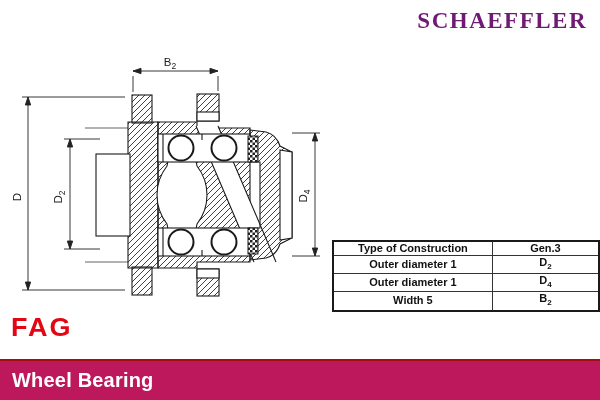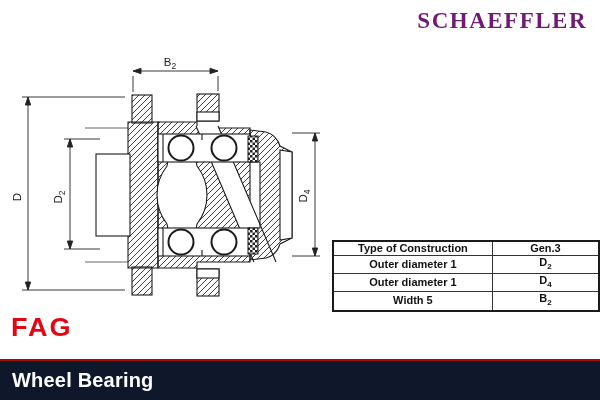--- a/index.html
+++ b/index.html
@@ -153,15 +153,15 @@
       </tr>
       <tr>
         <td class="c1">Width 5</td>
         <td class="c2">B<sub>2</sub></td>
       </tr>
     </tbody>
 </table>
 
 <div class="fag" style="color: rgb(227, 6, 19);">FAG</div>
 
-<div class="banner" style="background: #0f172a;">
+<div class="banner" style="background: #be185d;">
   <div class="banner-title" style="color: rgb(255, 255, 255);">Wheel Bearing</div>
 </div>
 
 </body></html>

